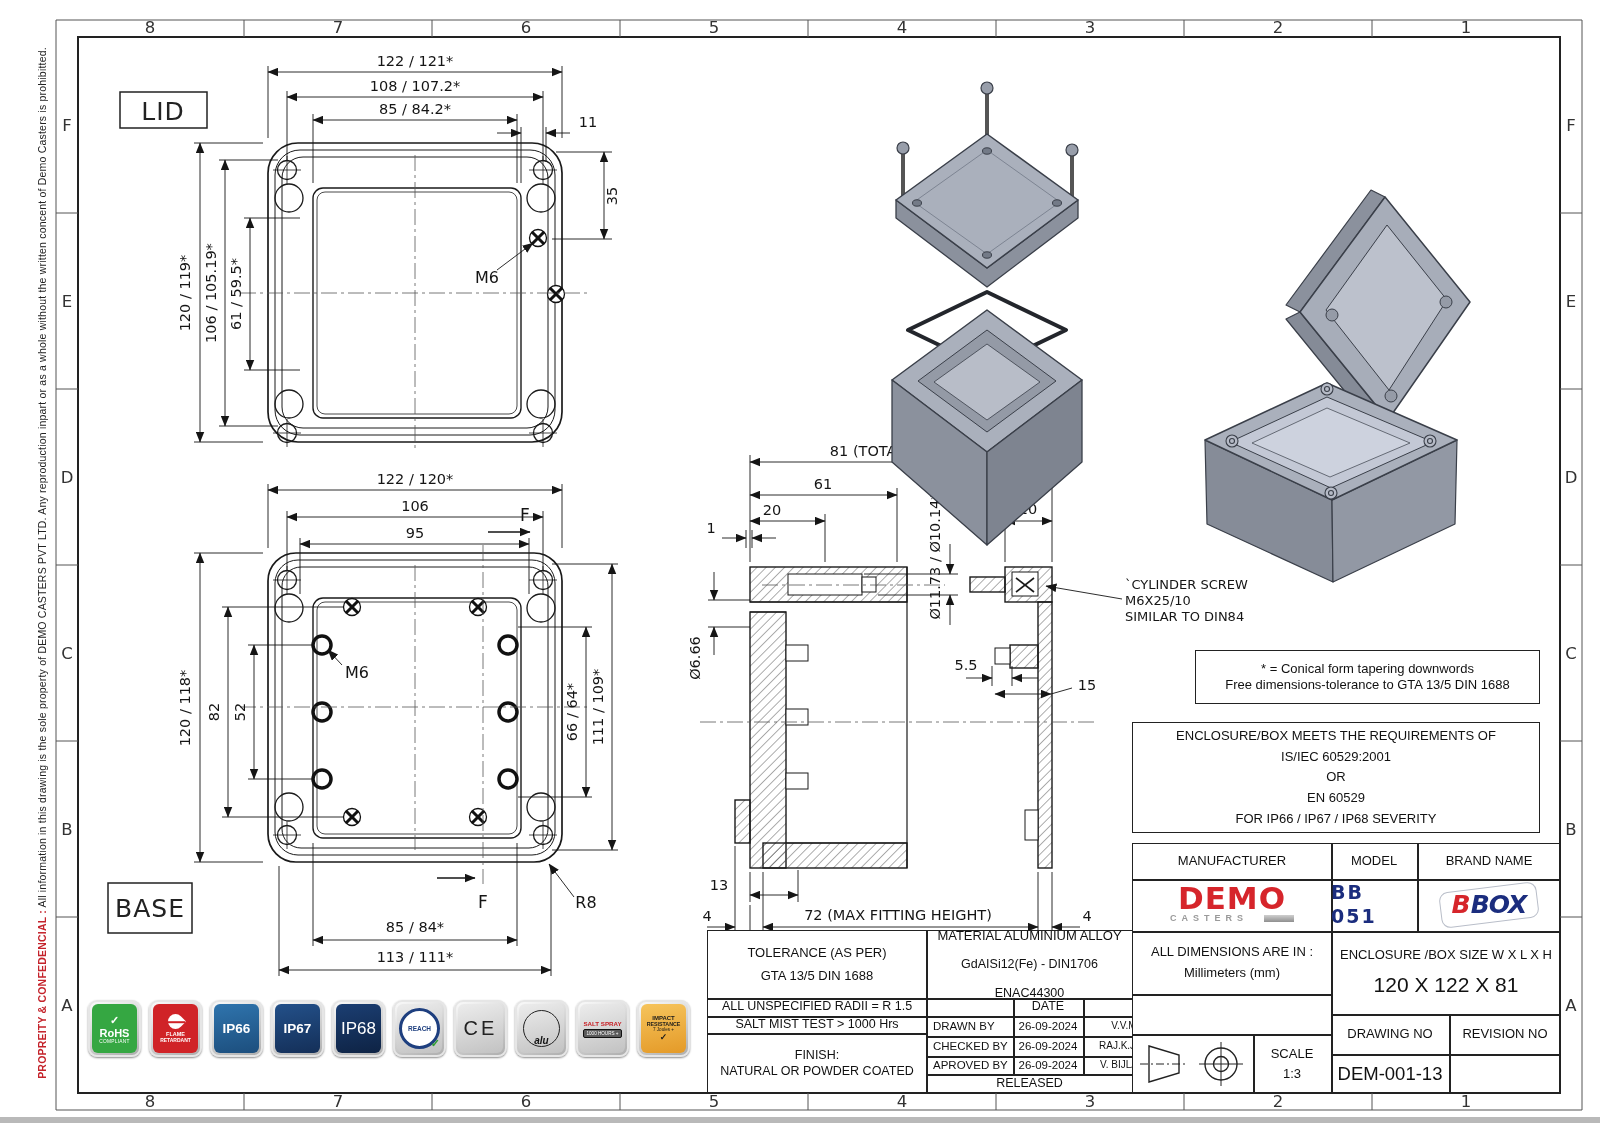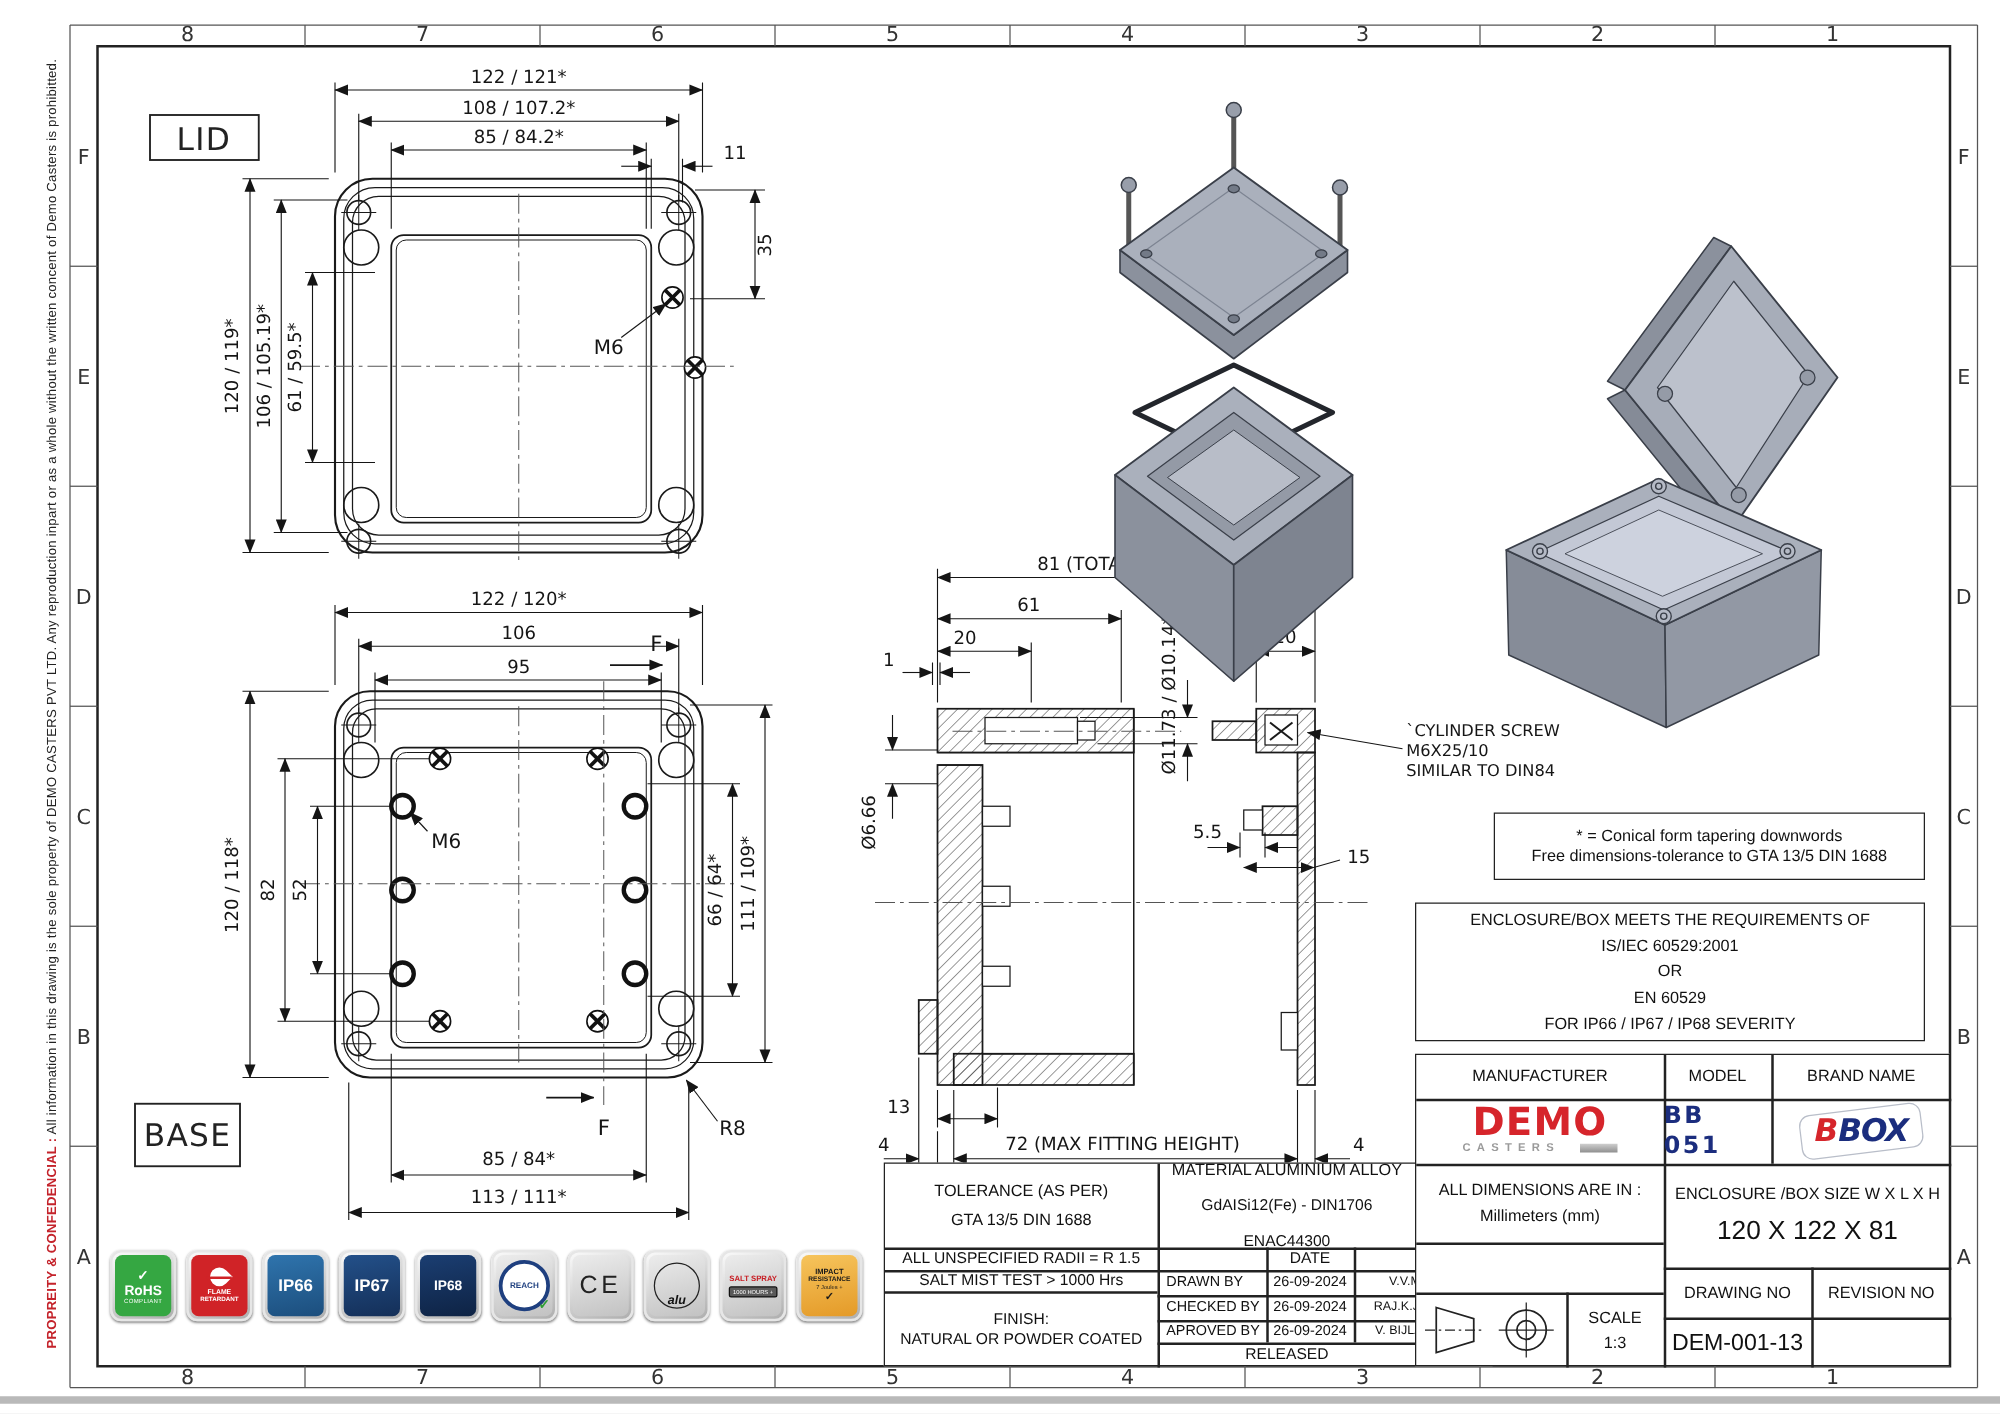--- a/index.html
+++ b/index.html
@@ -594,21 +594,21 @@
       <div style="font-size:13.5px;font-weight:bold">IP66</div>
     </div>
   </div>
   <div class="badge">
     <div class="badge-in" style="background:linear-gradient(170deg,#235089,#142f58)">
       <div style="font-size:13.5px;font-weight:bold">IP67</div>
     </div>
   </div>
   <div class="badge">
     <div class="badge-in" style="background:linear-gradient(170deg,#1b3e72,#0e2344)">
-      <div style="font-size:11px;font-weight:bold">IP68</div>
+      <div style="font-size:17px;font-weight:normal">IP68</div>
     </div>
   </div>
   <div class="badge">
     <div class="badge-in silver">
       <div class="reach-ring">
         <b>REACH</b>
         <i>✓</i>
       </div>
     </div>
   </div>

